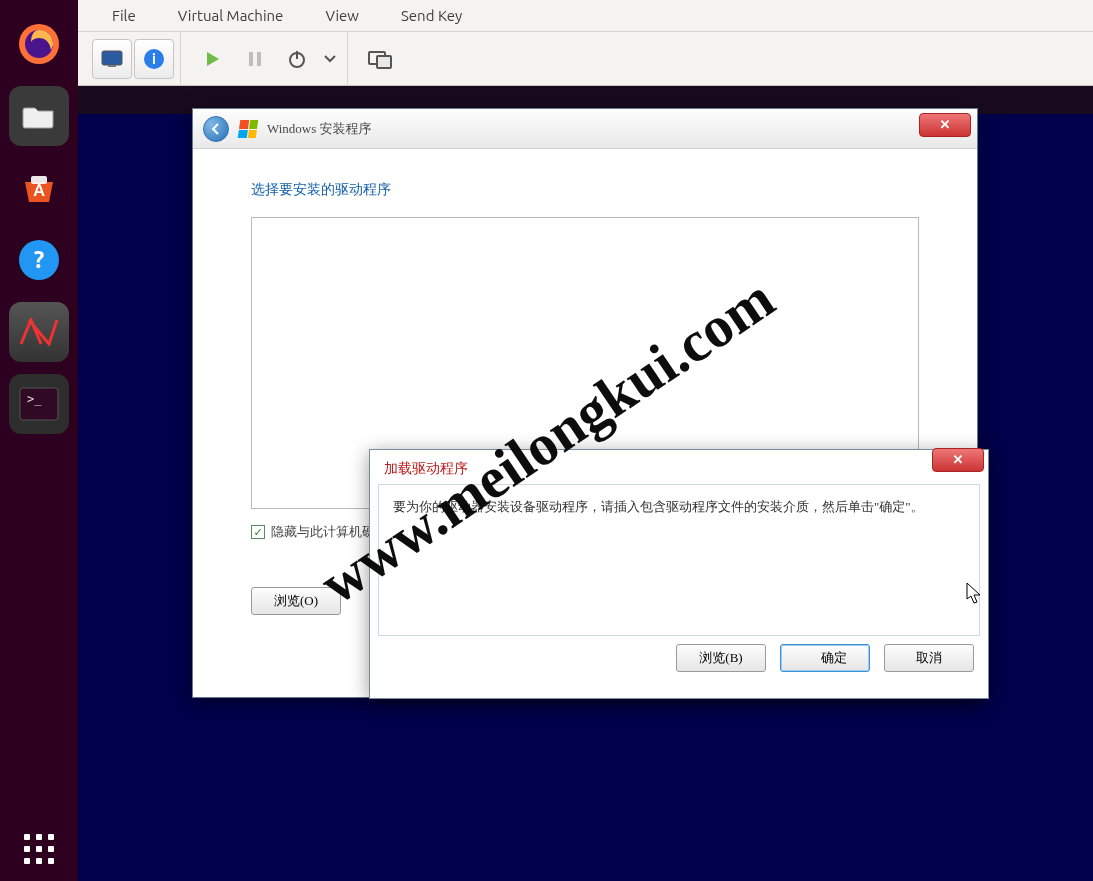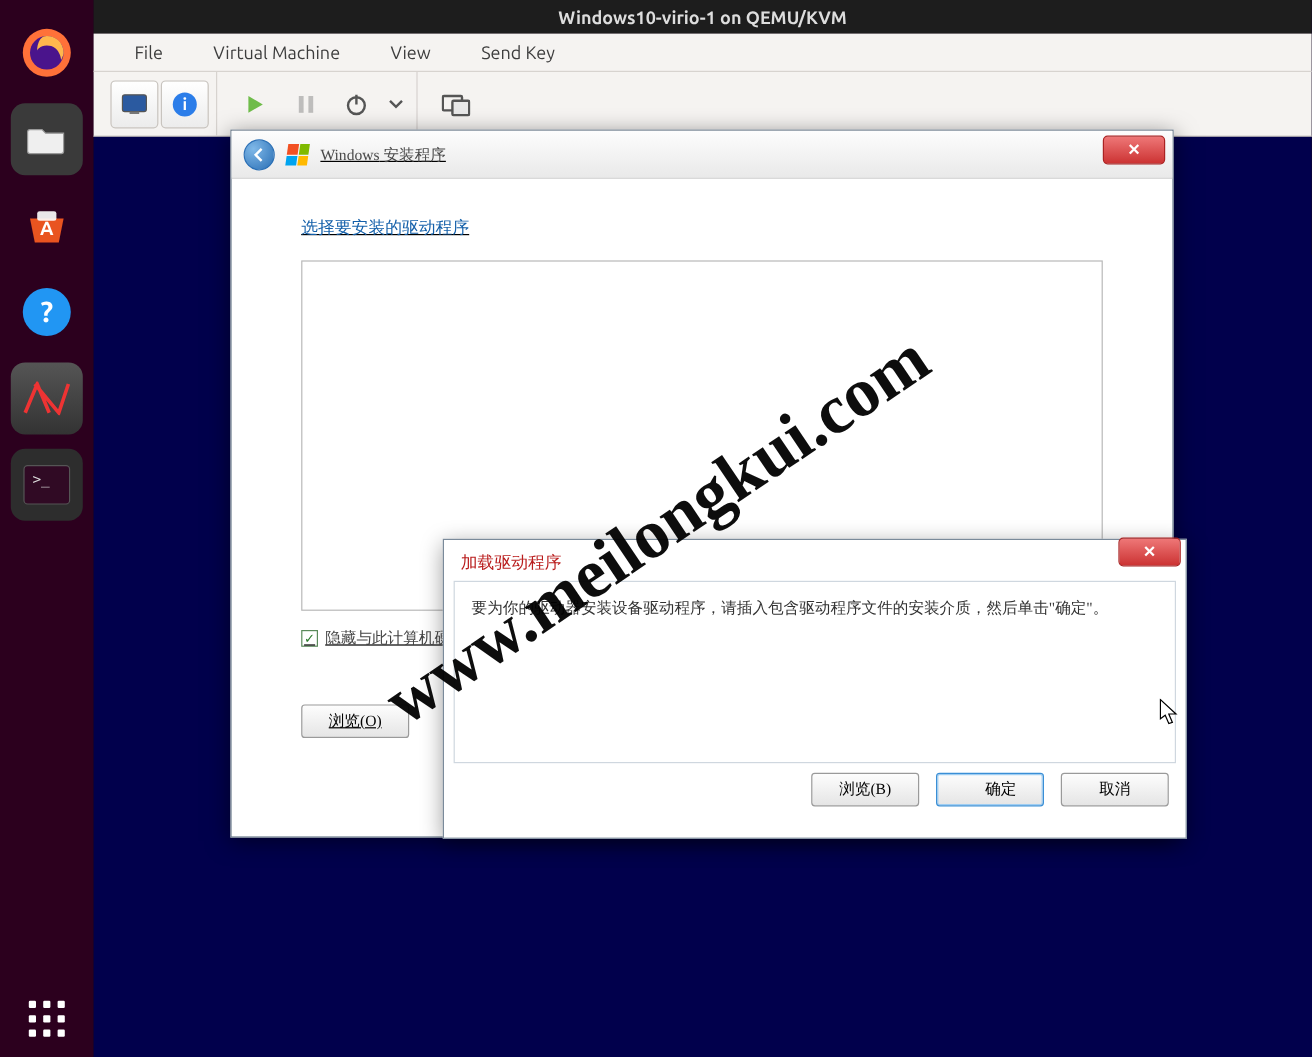--- a/index.html
+++ b/index.html
@@ -63,21 +63,20 @@
   .vm-area {
     position: absolute; left: 0; top: 114px; right: 0; bottom: 0;
     background: #01004c;
   }
 
   
   .setup {
     position: absolute; left: 192px; top: 108px; width: 786px; height: 590px;
     background: #fff; border: 1px solid #6a7a8a;
     box-shadow: 0 4px 18px rgba(0,0,0,0.5);
-    text-decoration: underline;
   }
   .setup-titlebar {
     height: 40px; background: linear-gradient(#fdfdfd,#e9e9e9);
     border-bottom: 1px solid #d0d0d0;
     display: flex; align-items: center; padding: 0 10px; gap: 10px;
     font-family: "SimSun","宋体",serif; font-size: 13px; color: #4a4a4a;
     position: relative;
   }
   .back-btn {
     width: 26px; height: 26px; border-radius: 50%;
@@ -199,21 +198,20 @@
       <span></span>
       <span></span>
       <span></span>
       <span></span>
       <span></span>
       <span></span>
   </div>
 </div>
 
 <div class="host">
-  <div class="titlebar">Windows10-virio-1 on QEMU/KVM</div>
   <div class="menubar">
     <span>File</span>
     <span>Virtual Machine</span>
     <span>View</span>
     <span>Send Key</span>
   </div>
   <div class="toolbar">
     <div class="tool-group">
       <div class="tool-btn">
         <svg width="22" height="18" viewBox="0 0 22 18">

